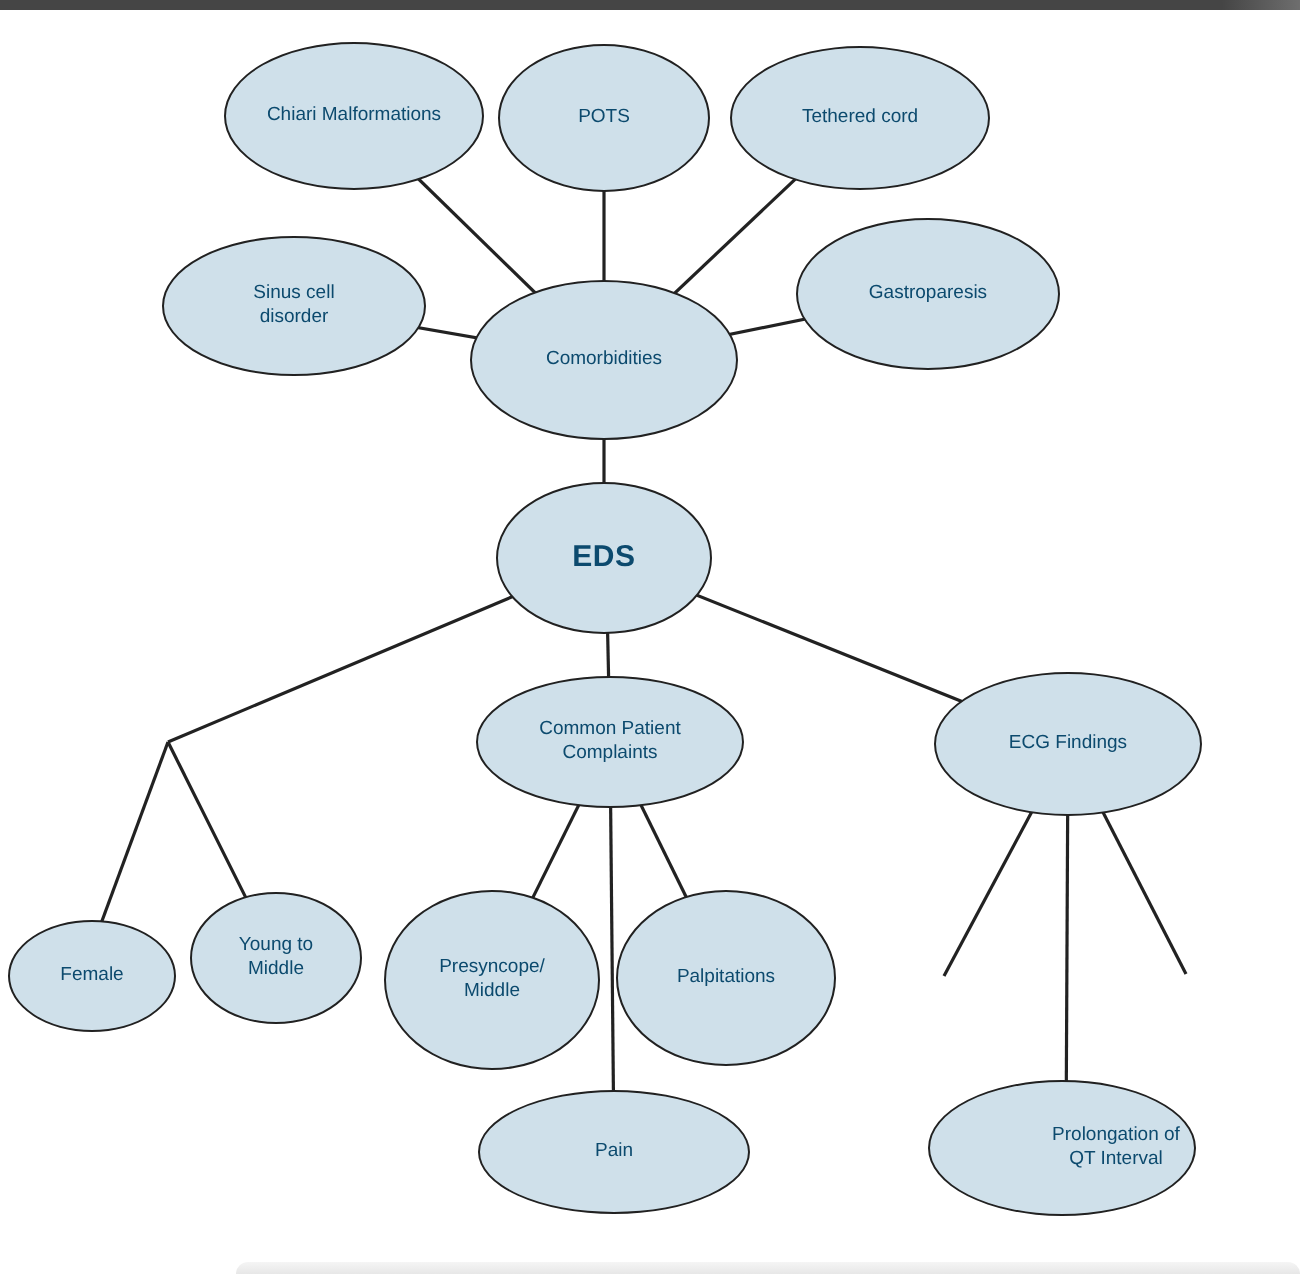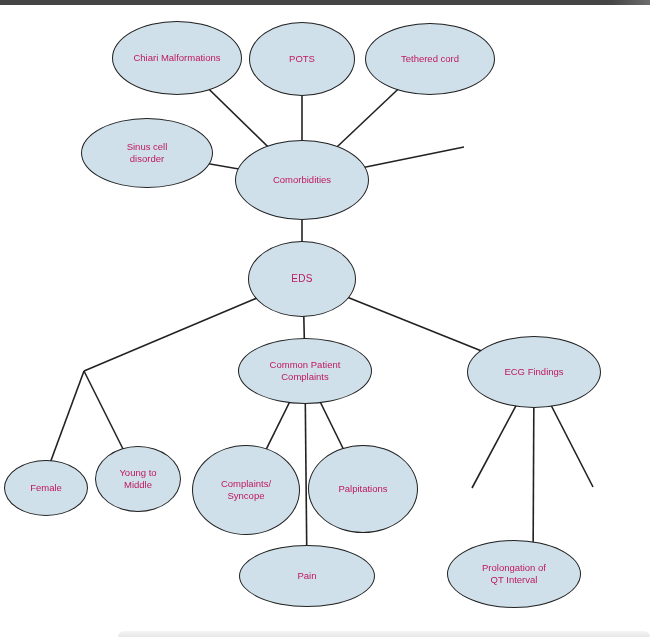--- a/index.html
+++ b/index.html
@@ -1,57 +1,57 @@
 <!DOCTYPE html>
 <html><head>
 <meta charset="utf-8">
 <style>
   html,body{margin:0;padding:0;background:#ffffff;}
   .canvas{
     position:relative;width:650px;height:637px;background:#ffffff;
-    font-family:"Liberation Sans",sans-serif;color:#be185d;overflow:hidden;
+    font-family:"Liberation Sans",sans-serif;color:#0c4a6e;overflow:hidden;
   }
   .top-bar{
     position:absolute;left:0;top:0;width:650px;height:5px;
     background:linear-gradient(to right,#454545 0%,#454545 94%,#6e6e6e 100%);
   }
   .bottom-bar{
     position:absolute;left:118px;top:631px;width:532px;height:6px;
     background:linear-gradient(#f5f5f5,#e7e7e7);
     border-radius:6px 6px 0 0;
   }
   svg.edges{position:absolute;left:0;top:0;z-index:1;}
   svg.edges line{stroke:#222222;stroke-width:1.6;}
   .node{
     position:absolute;z-index:2;box-sizing:border-box;
     background:#cfe0ea;border:1.7px solid #212121;border-radius:50%;
     display:flex;align-items:center;justify-content:center;
     text-align:center;font-size:9.5px;line-height:1.22;
   }
   .node span{display:block;}
-  .node.bold{font-weight:normal;font-size:10px;letter-spacing:.3px;}
+  .node.bold{font-weight:bold;font-size:15px;letter-spacing:.3px;}
   
   .n-chiari      {left:112px;top:21px; width:130px;height:74px;}
   .n-pots        {left:249px;top:22px; width:106px;height:74px;}
   .n-tethered    {left:365px;top:23px; width:130px;height:72px;}
   .n-mast        {left:81px; top:118px;width:132px;height:70px;}
   .n-gastro      {left:398px;top:109px;width:132px;height:76px;}
   .n-comorb      {left:235px;top:140px;width:134px;height:80px;}
   .n-eds         {left:248px;top:241px;width:108px;height:76px;}
   .n-charact     {left:17px; top:338px;width:134px;height:66px;}
   .n-complaints  {left:238px;top:338px;width:134px;height:66px;}
   .n-ecg         {left:467px;top:336px;width:134px;height:72px;text-align:center;}
   .n-female      {left:4px;  top:460px;width:84px; height:56px;}
   .n-young       {left:95px; top:446px;width:86px; height:66px;}
   .n-presync     {left:192px;top:445px;width:108px;height:90px;}
   .n-palp        {left:308px;top:445px;width:110px;height:88px;text-align:center;}
   .n-sinus       {left:418px;top:443px;width:108px;height:90px;}
   .n-shortpr     {left:540px;top:442px;width:106px;height:90px;}
   .n-pain        {left:239px;top:545px;width:136px;height:62px;text-align:right;}
-  .n-qt          {left:447px;top:540px;width:134px;height:68px;}
+  .n-qt          {left:464px;top:540px;width:134px;height:68px;justify-content:flex-end;}
 </style>
 </head>
 <body>
 
 <div class="canvas">
 
   <div class="top-bar"></div>
 
   <svg class="edges" width="650" height="637" aria-hidden="true">
     <line x1="177" y1="58" x2="302" y2="180"></line>
@@ -82,20 +82,23 @@
   </div>
 
   <div class="node n-pots">
     <span style="max-width:90px">POTS</span>
   </div>
 
   <div class="node n-mast">
     <span style="max-width:62px">Sinus cell disorder</span>
   </div>
 
+  <div class="node n-gastro">
+    <span style="max-width:105px">Gastroparesis</span>
+  </div>
 
   <div class="node n-comorb">
     <span style="max-width:105px">Comorbidities</span>
   </div>
 
   <div class="node n-eds bold">
     <span style="max-width:80px">EDS</span>
   </div>
 
 
@@ -109,21 +112,21 @@
 
   <div class="node n-female">
     <span style="max-width:64px">Female</span>
   </div>
 
   <div class="node n-young">
     <span style="max-width:46px">Young to Middle</span>
   </div>
 
   <div class="node n-presync">
-    <span style="max-width:62px">Complaints/ Syncope</span>
+    <span style="max-width:62px">Presyncope/ Middle</span>
   </div>
 
   <div class="node n-palp">
     <span style="max-width:80px">Palpitations</span>
   </div>
 
 
 
   <div class="node n-pain">
     <span style="max-width:90px">Pain</span>

